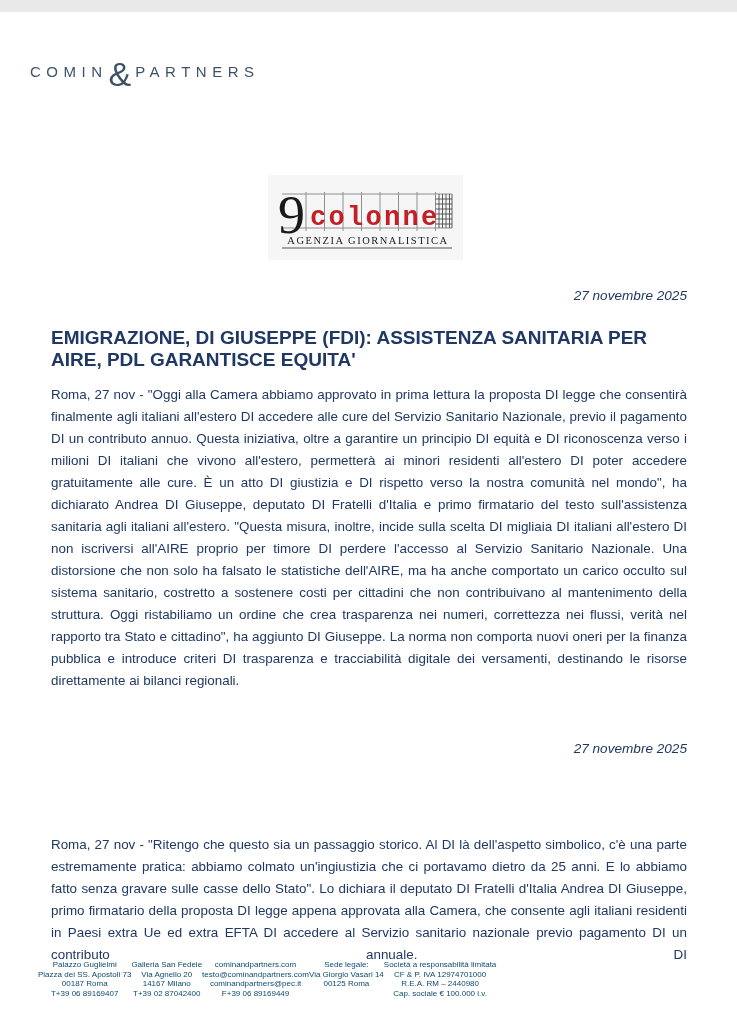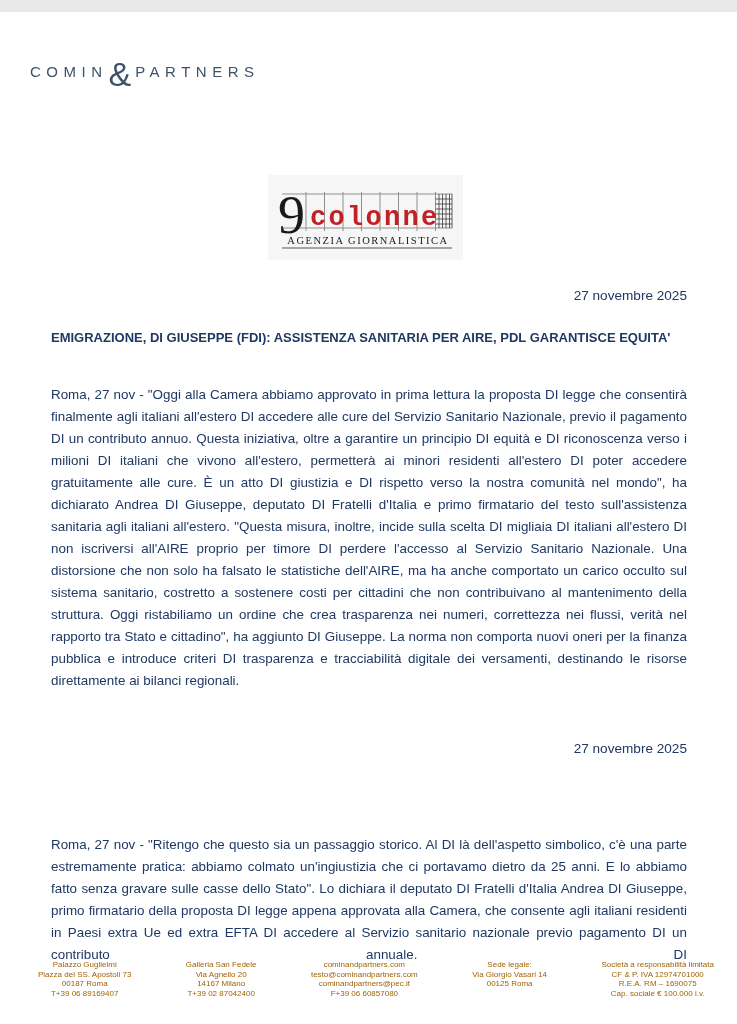--- a/index.html
+++ b/index.html
@@ -24,35 +24,35 @@
     margin:0 4px 0 1px;position:relative;top:3px;
   }
   
   .agency-box{
     position:absolute;left:268px;top:163px;width:195px;height:85px;
     background:#f6f6f6;
     display:flex;align-items:center;justify-content:center;
   }
   
   .content-block{position:absolute;left:51px;width:636px;color:#1f3864;}
-  .date-line{text-align:right;font-size:13.6px;}
-  .headline{font-weight:bold;font-size:13px;line-height:22px;}
+  .date-line{text-align:right;font-size:13.6px;font-style:italic;}
+  .headline{font-weight:bold;font-size:19px;line-height:22px;}
   .body-text{font-size:13.4px;line-height:22px;text-align:justify;}
   .body-text.cut{text-align-last:justify;}
   .pos-date1{top:276px;}
   .pos-h1{top:315px;}
   .pos-p1{top:372px;}
   .pos-date2{top:729px;}
   .pos-h2{top:762px;}
   .pos-p2{top:822px;}
   
   .footer{
     position:absolute;left:38px;top:948px;width:676px;
-    display:flex;justify-content:space-between;
-    color:#a16207;
+    display:flex;
+    color:#0c4a6e;
   }
   .footer-col{
     font-size:8px;line-height:9.6px;text-align:center;white-space:nowrap;
   }
 </style>
 </head>
 <body>
 
 <div class="page">
 
@@ -98,28 +98,28 @@
     <div class="footer-col">
       <div>Galleria San Fedele</div>
       <div>Via Agnello 20</div>
       <div>14167 Milano</div>
       <div>T+39 02 87042400</div>
     </div>
     <div class="footer-col">
       <div>cominandpartners.com</div>
       <div>testo@cominandpartners.com</div>
       <div>cominandpartners@pec.it</div>
-      <div>F+39 06 60857080</div>
+      <div>F+39 06 89169449</div>
     </div>
     <div class="footer-col">
       <div>Sede legale:</div>
       <div>Via Giorgio Vasari 14</div>
       <div>00125 Roma</div>
     </div>
     <div class="footer-col">
       <div>Società a responsabilità limitata</div>
       <div>CF &amp; P. IVA 12974701000</div>
-      <div>R.E.A. RM – 1690075</div>
+      <div>R.E.A. RM – 2440980</div>
       <div>Cap. sociale € 100.000 i.v.</div>
     </div>
   </div>
 
 </div>
 
 </body></html>

